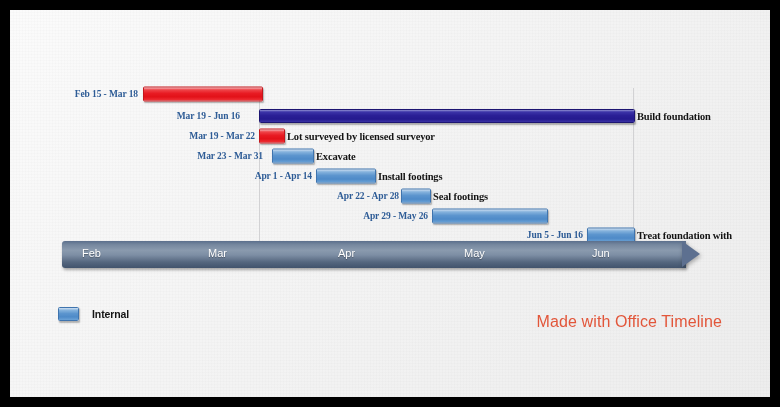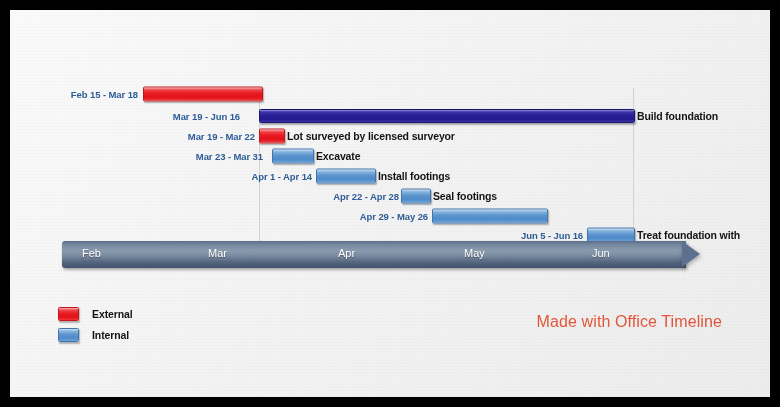--- a/index.html
+++ b/index.html
@@ -52,20 +52,21 @@
     height: 153px;
     background: #d2d2d4;
   }
 
   
   .row {
     position: absolute;
     left: 0;
     height: 17px;
     width: 760px;
+    font-family: Liberation Serif, serif;
   }
 
   .datelabel {
     position: absolute;
     top: 50%;
     transform: translateY(-50%);
     text-align: right;
     font-size: 9.5px;
     font-weight: bold;
     color: #2e5c96;
@@ -277,24 +278,20 @@
           <div class="monthlabel" style="left: 8px;">Feb</div>
           <div class="monthlabel" style="left: 134px;">Mar</div>
           <div class="monthlabel" style="left: 264px;">Apr</div>
           <div class="monthlabel" style="left: 390px;">May</div>
           <div class="monthlabel" style="left: 518px;">Jun</div>
         </div>
     </div>
 
     <div id="legend">
         <div class="legend-row">
-          <div class="swatch external"></div>
-          <div class="legend-text">External</div>
-        </div>
-        <div class="legend-row">
           <div class="swatch internal"></div>
           <div class="legend-text">Internal</div>
         </div>
       </div>
 
     <div id="watermark">Made with Office Timeline</div>
 
   </div>
 </div>
 

